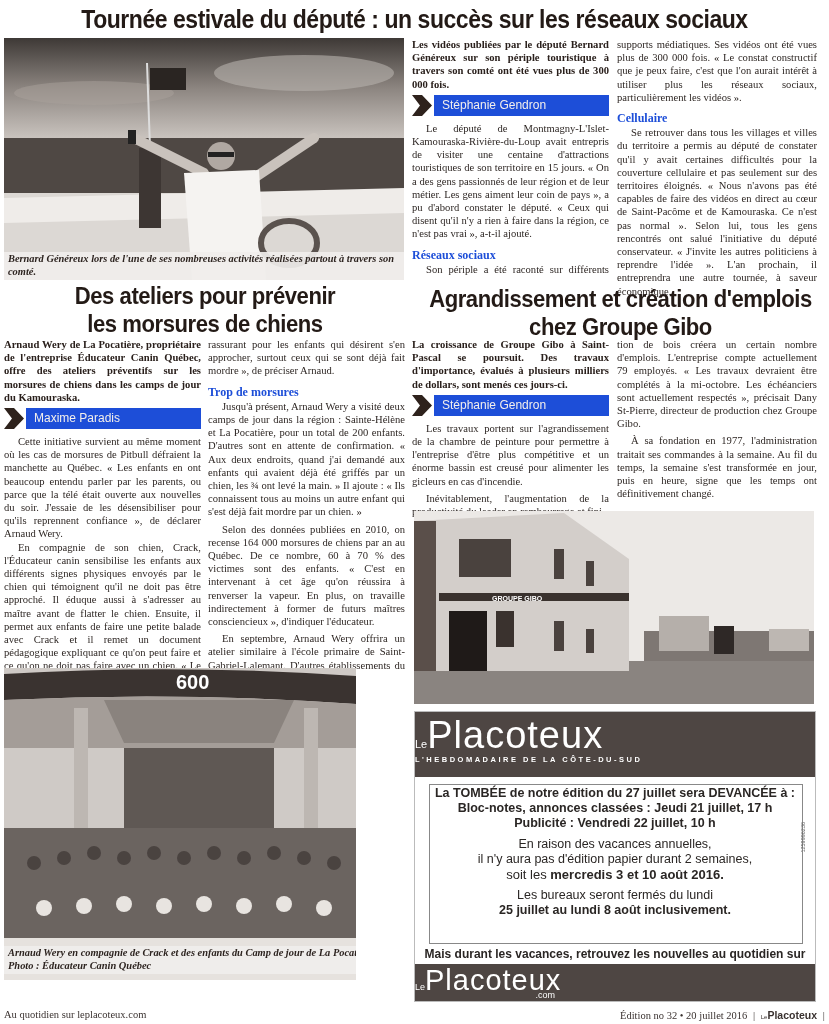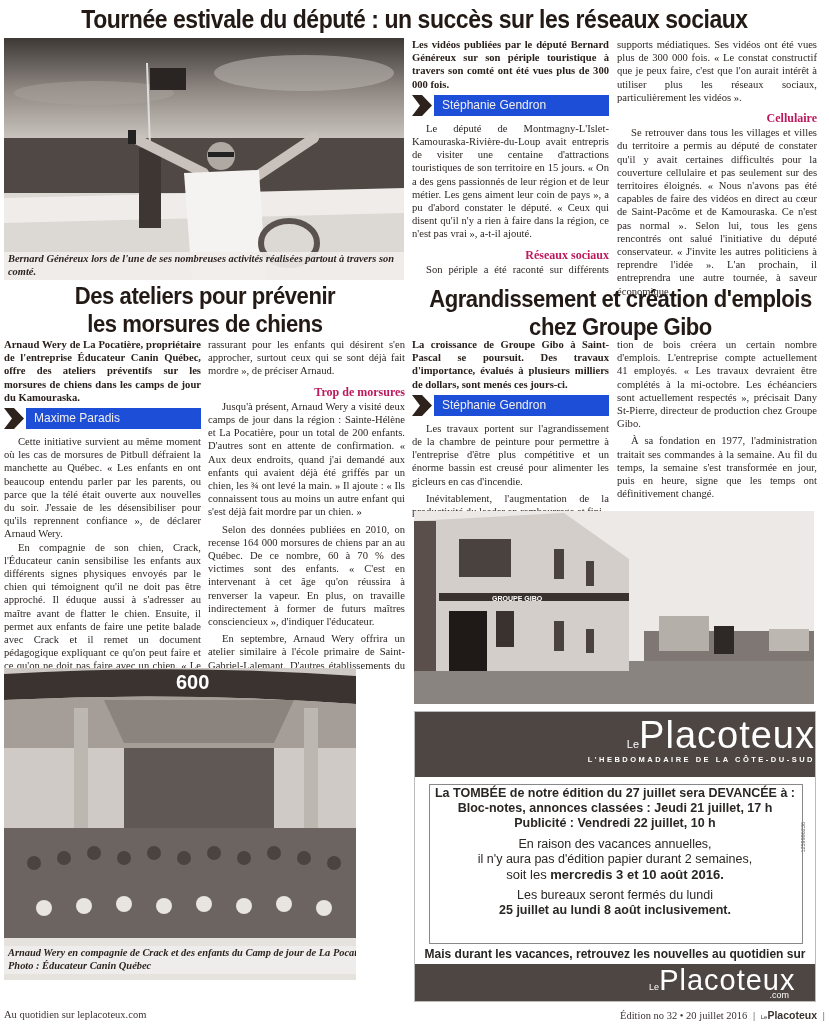--- a/index.html
+++ b/index.html
@@ -6,29 +6,29 @@
   body { width:829px; height:1024px; background:#ffffff; color:#2b2320; position:relative; overflow:hidden;
          font-family:"Liberation Serif", "DejaVu Serif", serif; }
   .abs { position:absolute; }
   .headline { font-family:"Liberation Sans Narrow", "Liberation Sans", sans-serif; font-weight:bold; color:#231a16; text-align:center; letter-spacing:-0.5px; }
   .h-top { left:0; top:4px; width:829px; font-size:25px; line-height:30px; transform:scaleX(0.92); }
   .h-left { left:0; top:282px; width:410px; font-size:24px; line-height:28px; transform:scaleX(0.92); }
   .h-right { left:412px; top:285px; width:417px; font-size:24px; line-height:28px; transform:scaleX(0.92); }
   .col { font-size:10.6px; line-height:13.2px; text-align:justify; hyphens:auto; color:#2e2724; }
   .col p { margin:0; text-indent:14px; }
   .lead { font-weight:bold; text-indent:0 !important; margin-bottom:4px !important; color:#2a201c; }
-  .subhead { font-weight:bold; text-align:right; font-size:12px; text-indent:0 !important; margin-top:8px !important; margin-bottom:1px !important; color:#be185d; }
+  .subhead { font-weight:bold; text-align:left; font-size:12px; text-indent:0 !important; margin-top:8px !important; margin-bottom:1px !important; color:#1d4ed8; }
   .byline { position:relative; height:21px; background:#1d4ed8; color:#f3efec; font-family:"Liberation Sans", sans-serif; font-size:12px; line-height:21px; padding-left:30px; margin:3px 0 6px 0; }
   .byline .chev { position:absolute; left:0; top:0; width:22px; height:21px; background:#fff; }
   .byline .chev::before { content:""; position:absolute; left:0; top:0; border-top:10.5px solid #2e221c; border-bottom:10.5px solid #2e221c; border-right:0; width:0; }
   .byline .chev svg { position:absolute; left:0; top:0; }
   .photo { background:#888; overflow:hidden; }
   .caption { font-style:italic; font-weight:bold; font-size:10.4px; line-height:12.5px; color:#2d2420; background:rgba(240,238,236,0.92); padding:1px 4px 2px 4px; }
   .ad { background:#fff; border:1px solid #bbb; }
-  .ad-band { background:#4e4643; color:#fff; text-align:right; font-family:"Liberation Sans", sans-serif; }
+  .ad-band { background:#4e4643; color:#fff; text-align:left; font-family:"Liberation Sans", sans-serif; }
   .ad-text { font-family:"Liberation Sans", sans-serif; color:#2a2624; text-align:center; }
   .footer { font-size:10.5px; color:#3a3230; }
 </style>
 </head>
 <body>
 
 <div class="abs headline h-top">Tournée estivale du député : un succès sur les réseaux sociaux</div>
 
 <div class="abs photo" style="left:4px;top:38px;width:400px;height:242px;">
   <svg width="400" height="242">
@@ -157,21 +157,21 @@
         <svg width="22" height="21">
           <polygon points="0,0 10,0 20,10.5 10,21 0,21 8,10.5" fill="#2e221c"></polygon>
         </svg>
       </span>
     <span>Stéphanie Gendron</span>
   </div>
   <p>Les travaux portent sur l'agrandissement de la chambre de peinture pour permettre à l'entreprise d'être plus compétitive et un énorme bassin est creusé pour alimenter les gicleurs en cas d'incendie.</p>
   <p style="margin-top:4px;">Inévitablement, l'augmentation de la productivité du leader en rembourrage et fini-</p>
 </div>
 <div class="abs col" style="left:617px;top:338px;width:200px;">
-  <p style="text-indent:0;">tion de bois créera un certain nombre d'emplois. L'entreprise compte actuellement 41 employés. « Les travaux devraient être complétés à la mi-octobre. Les échéanciers sont actuellement respectés », précisait Dany St-Pierre, directeur de production chez Groupe Gibo.</p>
+  <p style="text-indent:0;">tion de bois créera un certain nombre d'emplois. L'entreprise compte actuellement 79 employés. « Les travaux devraient être complétés à la mi-octobre. Les échéanciers sont actuellement respectés », précisait Dany St-Pierre, directeur de production chez Groupe Gibo.</p>
   <p style="margin-top:4px;">À sa fondation en 1977, l'administration traitait ses commandes à la semaine. Au fil du temps, la semaine s'est transformée en jour, puis en heure, signe que les temps ont définitivement changé.</p>
 </div>
 
 <div class="abs photo" style="left:414px;top:511px;width:400px;height:193px;background:#e9e7e5;">
   <svg width="400" height="193">
     <rect width="400" height="193" fill="#ece9e6"></rect>
     <rect x="230" y="120" width="170" height="73" fill="#7e7773"></rect>
     <rect x="0" y="150" width="400" height="43" fill="#8a8480"></rect>
     <polygon points="0,10 150,2 215,48 215,160 0,160" fill="#d3ceca"></polygon>
     <rect x="0" y="10" width="22" height="150" fill="#5a4f4a"></rect>

